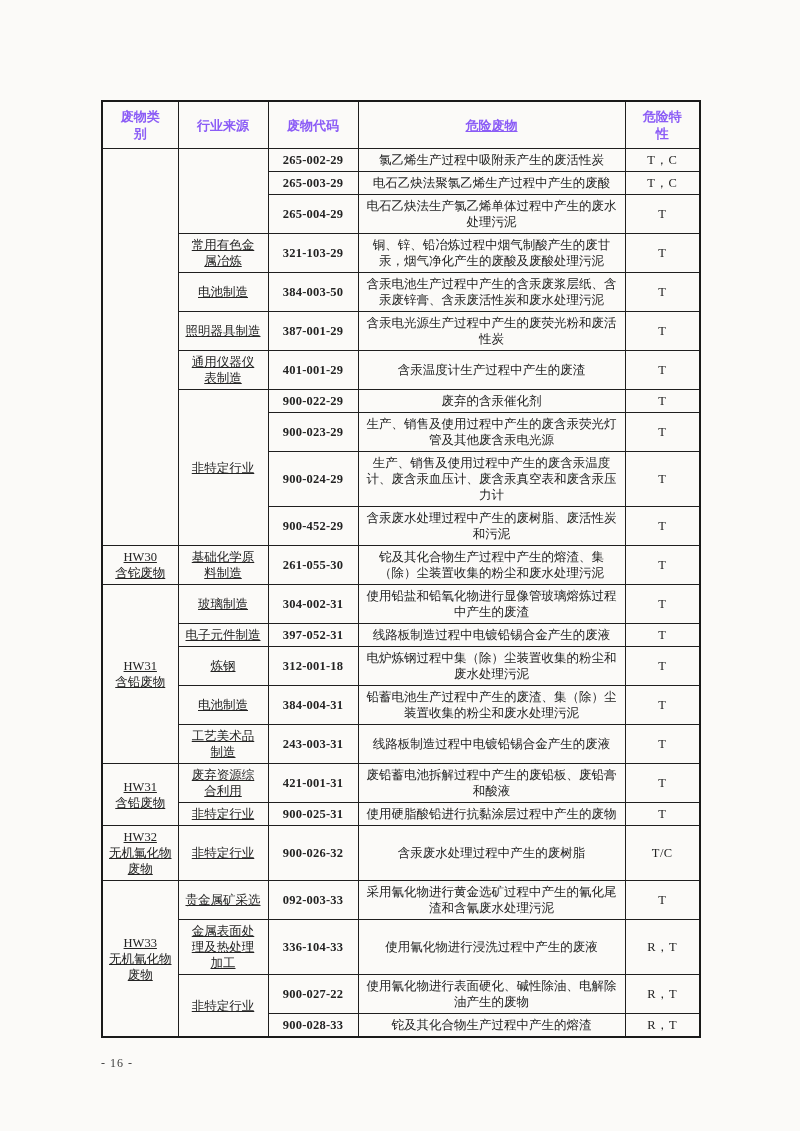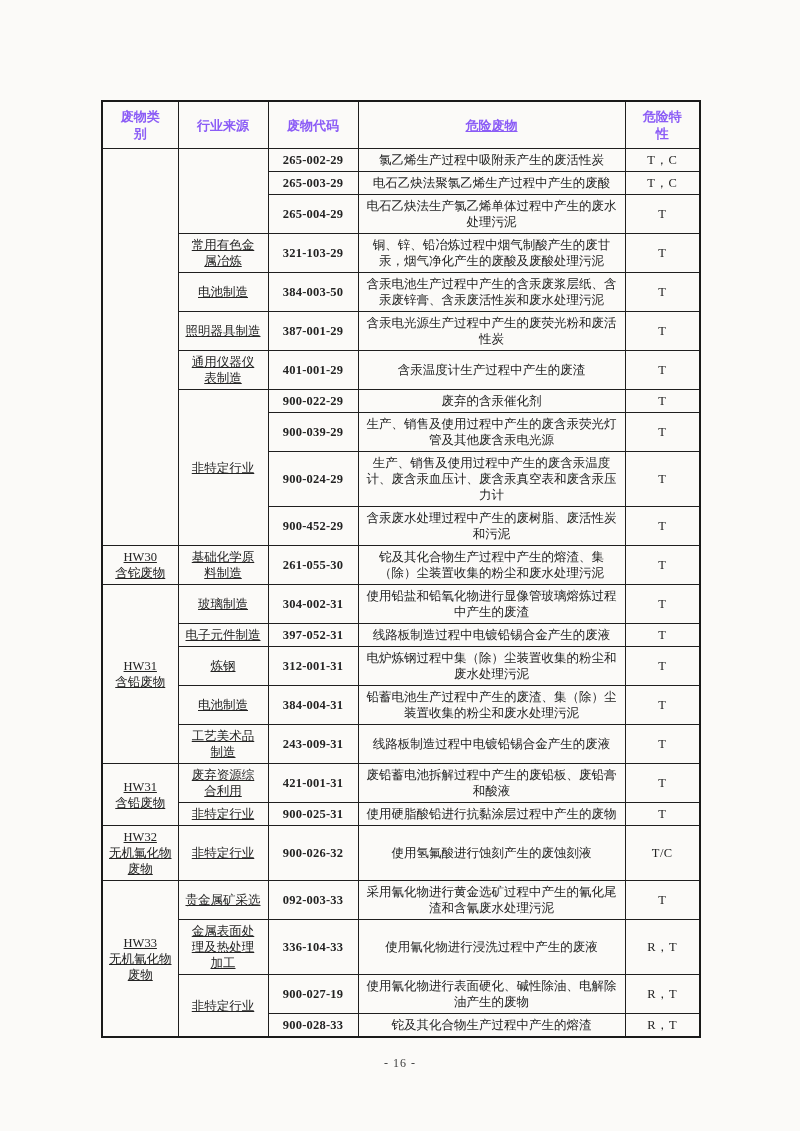--- a/index.html
+++ b/index.html
@@ -44,21 +44,20 @@
   }
   td.cell-waste {
     text-align: left;
     padding: 3px 6px;
   }
   td.cell-code { letter-spacing: 0.2px; font-weight: bold; }
   td.cell-trait { letter-spacing: 0.5px; }
   .footer {
     width: 598px;
     margin: 18px 0 0 101px;
-    text-align: center;
     font-size: 12px;
     color: #3d3d3d;
     letter-spacing: 1px;
   }
 </style>
 </head>
 <body>
 
 <div class="page">
 
@@ -123,21 +122,21 @@
           <td class="cell-waste">含汞温度计生产过程中产生的废渣</td>
           <td class="cell-trait">T</td>
         </tr>
         <tr>
           <td class="cell-ind" rowspan="4">非特定行业</td>
           <td class="cell-code">900-022-29</td>
           <td class="cell-waste">废弃的含汞催化剂</td>
           <td class="cell-trait">T</td>
         </tr>
         <tr>
-          <td class="cell-code">900-039-29</td>
+          <td class="cell-code">900-023-29</td>
           <td class="cell-waste">生产、销售及使用过程中产生的废含汞荧光灯管及其他废含汞电光源</td>
           <td class="cell-trait">T</td>
         </tr>
         <tr>
           <td class="cell-code">900-024-29</td>
           <td class="cell-waste">生产、销售及使用过程中产生的废含汞温度计、废含汞血压计、废含汞真空表和废含汞压力计</td>
           <td class="cell-trait">T</td>
         </tr>
         <tr>
           <td class="cell-code">900-452-29</td>
@@ -162,34 +161,34 @@
           <td class="cell-trait">T</td>
         </tr>
         <tr>
           <td class="cell-ind">电子元件制造</td>
           <td class="cell-code">397-052-31</td>
           <td class="cell-waste">线路板制造过程中电镀铅锡合金产生的废液</td>
           <td class="cell-trait">T</td>
         </tr>
         <tr>
           <td class="cell-ind">炼钢</td>
-          <td class="cell-code">312-001-31</td>
+          <td class="cell-code">312-001-18</td>
           <td class="cell-waste">电炉炼钢过程中集（除）尘装置收集的粉尘和废水处理污泥</td>
           <td class="cell-trait">T</td>
         </tr>
         <tr>
           <td class="cell-ind">电池制造</td>
           <td class="cell-code">384-004-31</td>
           <td class="cell-waste">铅蓄电池生产过程中产生的废渣、集（除）尘装置收集的粉尘和废水处理污泥</td>
           <td class="cell-trait">T</td>
         </tr>
         <tr>
           <td class="cell-ind">工艺美术品
 制造</td>
-          <td class="cell-code">243-009-31</td>
+          <td class="cell-code">243-003-31</td>
           <td class="cell-waste">线路板制造过程中电镀铅锡合金产生的废液</td>
           <td class="cell-trait">T</td>
         </tr>
         <tr>
           <td class="cell-cat" rowspan="2">HW31
 含铅废物</td>
           <td class="cell-ind">废弃资源综
 合利用</td>
           <td class="cell-code">421-001-31</td>
           <td class="cell-waste">废铅蓄电池拆解过程中产生的废铅板、废铅膏和酸液</td>
@@ -200,21 +199,21 @@
           <td class="cell-code">900-025-31</td>
           <td class="cell-waste">使用硬脂酸铅进行抗黏涂层过程中产生的废物</td>
           <td class="cell-trait">T</td>
         </tr>
         <tr>
           <td class="cell-cat">HW32
 无机氟化物
 废物</td>
           <td class="cell-ind">非特定行业</td>
           <td class="cell-code">900-026-32</td>
-          <td class="cell-waste">使用氢氟酸进行蚀刻产生的废蚀刻液</td>
+          <td class="cell-waste">含汞废水处理过程中产生的废树脂</td>
           <td class="cell-trait">T/C</td>
         </tr>
         <tr>
           <td class="cell-cat" rowspan="4">HW33
 无机氰化物
 废物</td>
           <td class="cell-ind">贵金属矿采选</td>
           <td class="cell-code">092-003-33</td>
           <td class="cell-waste">采用氰化物进行黄金选矿过程中产生的氰化尾渣和含氰废水处理污泥</td>
           <td class="cell-trait">T</td>
@@ -222,21 +221,21 @@
         <tr>
           <td class="cell-ind">金属表面处
 理及热处理
 加工</td>
           <td class="cell-code">336-104-33</td>
           <td class="cell-waste">使用氰化物进行浸洗过程中产生的废液</td>
           <td class="cell-trait">R，T</td>
         </tr>
         <tr>
           <td class="cell-ind" rowspan="2">非特定行业</td>
-          <td class="cell-code">900-027-19</td>
+          <td class="cell-code">900-027-22</td>
           <td class="cell-waste">使用氰化物进行表面硬化、碱性除油、电解除油产生的废物</td>
           <td class="cell-trait">R，T</td>
         </tr>
         <tr>
           <td class="cell-code">900-028-33</td>
           <td class="cell-waste">铊及其化合物生产过程中产生的熔渣</td>
           <td class="cell-trait">R，T</td>
         </tr>
       </tbody>
   </table>

